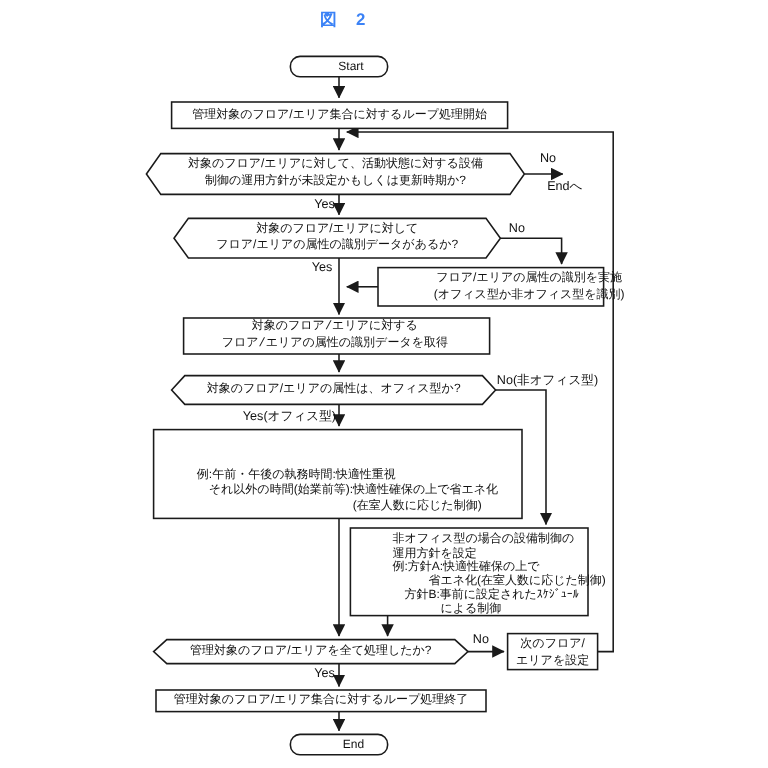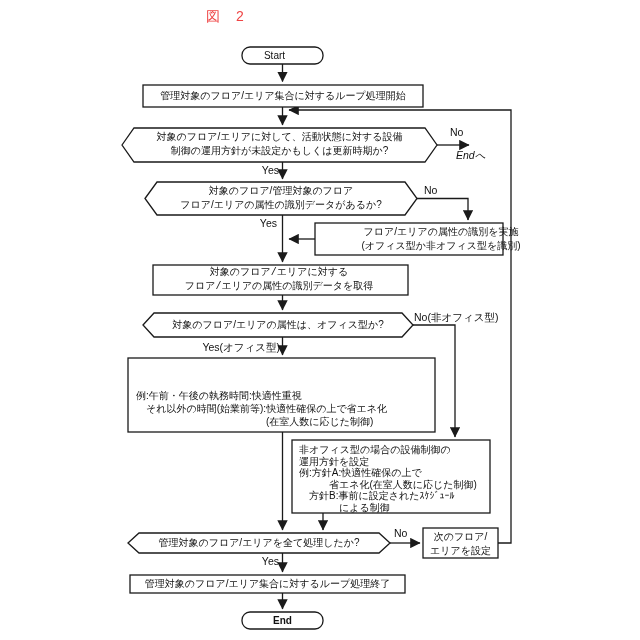--- a/index.html
+++ b/index.html
@@ -2,23 +2,23 @@
 <html><head>
 <meta charset="utf-8">
 <style>
   html,body{margin:0;padding:0;background:#fff;}
   .stage{
     position:relative;width:640px;height:640px;background:#ffffff;overflow:hidden;
     font-family:"Liberation Sans","DejaVu Sans",sans-serif;color:#111;
   }
   .stage svg{position:absolute;left:0;top:0;}
   .lbl{position:absolute;font-size:10px;line-height:13px;text-align:center;white-space:pre-line;color:#111;}
-  .lbl.left{text-align:left;}
+  .lbl.left{text-align:left;margin-left:28px;}
   .edge-lbl{position:absolute;font-size:10.5px;line-height:12px;color:#111;white-space:nowrap;}
-  .title{position:absolute;font-size:14px;font-weight:normal;letter-spacing:1px;color:#ef4444;}
+  .title{position:absolute;font-size:14px;font-weight:bold;letter-spacing:1px;text-align:center;color:#3b82f6;}
   .shape{fill:#ffffff;stroke:#1a1a1a;stroke-width:1.3;}
   .edge{fill:none;stroke:#1a1a1a;stroke-width:1.3;}
 </style>
 </head>
 <body>
 
 <div class="stage">
 
   <svg width="640" height="640" viewBox="0 0 640 640">
     <defs>
@@ -58,48 +58,48 @@
       <rect class="shape" x="292" y="440" width="198" height="73"></rect>
       <polygon class="shape" points="128,543 139,533 379,533 390,543 379,553 139,553"></polygon>
       <rect class="shape" x="423" y="528" width="75" height="30"></rect>
       <rect class="shape" x="130" y="575" width="275" height="18"></rect>
       <rect class="shape" x="242" y="612" width="81" height="17" rx="8"></rect>
     </g>
   </svg>
 
   <div class="title" style="left:206px;top:8px;width:160px;">図　2</div>
 
-  <div class="lbl" style="left:234px;top:47px;width:81px;height:17px;line-height:17px;">Start</div>
+  <div class="lbl" style="left:252px;top:47px;width:81px;height:17px;line-height:17px;">Start</div>
   <div class="lbl" style="left:143px;top:85px;width:280px;height:22px;line-height:22px;">管理対象のフロア/エリア集合に対するループ処理開始</div>
   <div class="lbl" style="left:134px;top:130px;width:291px;line-height:13.5px;">対象のフロア/エリアに対して、活動状態に対する設備
 制御の運用方針が未設定かもしくは更新時期か?</div>
-  <div class="lbl" style="left:157px;top:184px;width:248px;line-height:13.5px;">対象のフロア/管理対象のフロア
+  <div class="lbl" style="left:157px;top:184px;width:248px;line-height:13.5px;">対象のフロア/エリアに対して
 フロア/エリアの属性の識別データがあるか?</div>
   <div class="lbl" style="left:315px;top:225px;width:188px;line-height:14px;padding-left:32px;">フロア/エリアの属性の識別を実施
 (オフィス型か非オフィス型を識別)</div>
   <div class="lbl" style="left:153px;top:266px;width:252px;line-height:14px;font-family:Liberation Mono, monospace;">対象のフロア/エリアに対する
 フロア/エリアの属性の識別データを取得</div>
   <div class="lbl" style="left:154px;top:313px;width:248px;height:24px;line-height:24px;">対象のフロア/エリアの属性は、オフィス型か?</div>
   <div class="lbl left" style="left:136px;top:389px;width:297px;line-height:13px;">例:午前・午後の執務時間:快適性重視
 　それ以外の時間(始業前等):快適性確保の上で省エネ化
 　　　　　　　　　　　　　(在室人数に応じた制御)</div>
   <div class="lbl left" style="left:299px;top:444px;width:190px;line-height:11.5px;">非オフィス型の場合の設備制御の
 運用方針を設定
 例:方針A:快適性確保の上で
 　　　省エネ化(在室人数に応じた制御)
 　方針B:事前に設定されたｽｹｼﾞｭｰﾙ
 　　　　による制御</div>
   <div class="lbl" style="left:423px;top:530px;width:75px;line-height:14px;">次のフロア/
 エリアを設定</div>
   <div class="lbl" style="left:139px;top:533px;width:240px;height:20px;line-height:20px;">管理対象のフロア/エリアを全て処理したか?</div>
   <div class="lbl" style="left:130px;top:575px;width:275px;height:18px;line-height:18px;">管理対象のフロア/エリア集合に対するループ処理終了</div>
-  <div class="lbl" style="left:242px;top:612px;width:81px;height:17px;line-height:17px;font-weight:bold;">End</div>
+  <div class="lbl" style="left:254px;top:612px;width:81px;height:17px;line-height:17px;">End</div>
 
   <div class="edge-lbl" style="left:450px;top:126px;">No</div>
-  <div class="edge-lbl" style="left:456px;top:149px;font-style:italic;">Endへ</div>
+  <div class="edge-lbl" style="left:456px;top:149px;">Endへ</div>
   <div class="edge-lbl" style="left:236px;top:164px;width:43px;text-align:right;">Yes</div>
   <div class="edge-lbl" style="left:424px;top:184px;">No</div>
   <div class="edge-lbl" style="left:234px;top:217px;width:43px;text-align:right;">Yes</div>
   <div class="edge-lbl" style="left:414px;top:311px;">No(非オフィス型)</div>
   <div class="edge-lbl" style="left:168px;top:341px;width:112px;text-align:right;">Yes(オフィス型)</div>
   <div class="edge-lbl" style="left:394px;top:527px;">No</div>
   <div class="edge-lbl" style="left:236px;top:555px;width:43px;text-align:right;">Yes</div>
 
 </div>
 

